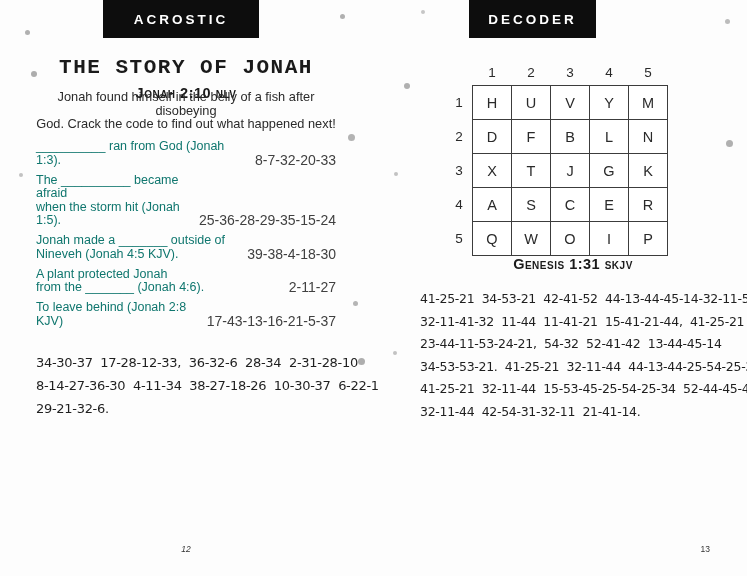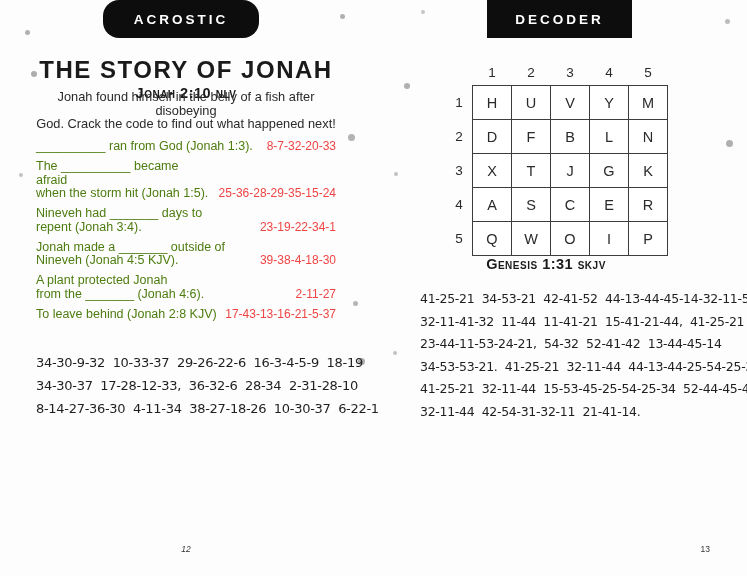--- a/index.html
+++ b/index.html
@@ -5,63 +5,63 @@
   html,body{margin:0;padding:0;background:#ffffff;}
   #spread{
     position:relative;width:747px;height:576px;background:#fdfdfd;
     font-family:"Liberation Sans",sans-serif;color:#222;overflow:hidden;
   }
   .header-box{
     position:absolute;top:0;height:38px;background:#0d0d0d;color:#fff;
     display:flex;align-items:center;justify-content:center;
     font-weight:bold;font-size:13.5px;letter-spacing:3px;
   }
-  #acrostic-box{left:103px;width:156px;border-radius:16px;}
-  #decoder-box{left:487px;width:145px;}
+  #acrostic-box{left:103px;width:156px;}
+  #decoder-box{left:469px;width:127px;}
 
   
   #left-content{position:absolute;left:36px;top:0;width:300px;}
   .page-title{
     position:absolute;top:56px;left:0;width:100%;text-align:center;
-    font-weight:bold;font-size:24px;letter-spacing:1.5px;color:#1a1a1a;
-    font-family:Liberation Sans, sans-serif;
+    font-weight:bold;font-size:21px;letter-spacing:1.5px;color:#1a1a1a;
+    font-family:Liberation Mono, monospace;
   }
   .ref{
     position:absolute;left:0;width:100%;text-align:center;
     font-variant:small-caps;font-weight:bold;font-size:14.5px;
     letter-spacing:.5px;color:#1a1a1a;
   }
   #left-ref{top:85px;}
   .intro{
     position:absolute;top:90px;left:0;width:100%;text-align:center;
     font-size:12.8px;line-height:13.5px;color:#2a2a2a;
   }
   #clues{position:absolute;top:140px;left:0;width:300px;}
   .clue{display:flex;justify-content:space-between;align-items:flex-end;margin-bottom:6.5px;}
-  .clue-text{font-size:12.5px;line-height:13.5px;color:#4d7c0f;}
-  .clue-code{font-size:12px;line-height:13.5px;white-space:pre;color:#ef4444;text-align:left;flex-shrink:0;padding-left:8px;}
+  .clue-text{font-size:12.5px;line-height:13.5px;color:#0f766e;}
+  .clue-code{font-size:14px;line-height:13.5px;white-space:pre;color:#404040;text-align:left;flex-shrink:0;padding-left:8px;}
   #answer-lines{position:absolute;top:351px;left:0;width:300px;}
   .answer-line{
     font-size:13px;line-height:23px;white-space:pre;color:#1f1f1f;
     font-family:"DejaVu Sans",sans-serif;letter-spacing:-0.3px;
   }
   .page-num{position:absolute;top:544px;font-size:8.5px;color:#333;}
   #page-num-left{left:36px;width:300px;text-align:center;font-style:italic;}
   #page-num-right{left:420px;width:290px;text-align:right;}
 
   
   #decoder-table{position:absolute;left:446px;top:60px;border-collapse:collapse;}
   #decoder-table th{font-weight:400;font-size:13.5px;color:#2a2a2a;height:25px;padding:0;}
   #decoder-table td{padding:0;text-align:center;vertical-align:middle;}
   td.grid-cell{
     width:38px;height:33px;border:1.5px solid #3c3c3c;
     font-size:14.5px;color:#2a2a2a;background:#fff;
   }
   td.row-label{width:26px;border:none;font-size:13.5px;color:#2a2a2a;}
-  #right-ref{left:401px;width:290px;top:256px;}
+  #right-ref{left:428px;width:290px;top:256px;}
   #code-lines{position:absolute;left:420px;top:288px;}
   .code-line{
     font-size:12.5px;line-height:22.5px;white-space:pre;color:#1f1f1f;
     font-family:"DejaVu Sans",sans-serif;letter-spacing:-0.3px;
   }
   .dot{position:absolute;border-radius:50%;}
 </style>
 </head>
 <body>
 
@@ -106,27 +106,20 @@
       </div>
       <div class="clue">
         <div class="clue-text">
           <div>The __________ became afraid</div>
           <div>when the storm hit (Jonah 1:5).</div>
         </div>
         <div class="clue-code">25-36-28-29-35-15-24</div>
       </div>
       <div class="clue">
         <div class="clue-text">
-          <div>Nineveh had _______ days to</div>
-          <div>repent (Jonah 3:4).</div>
-        </div>
-        <div class="clue-code">23-19-22-34-1</div>
-      </div>
-      <div class="clue">
-        <div class="clue-text">
           <div>Jonah made a _______ outside of</div>
           <div>Nineveh (Jonah 4:5 KJV).</div>
         </div>
         <div class="clue-code">39-38-4-18-30</div>
       </div>
       <div class="clue">
         <div class="clue-text">
           <div>A plant protected Jonah</div>
           <div>from the _______ (Jonah 4:6).</div>
         </div>
@@ -134,23 +127,23 @@
       </div>
       <div class="clue">
         <div class="clue-text">
           <div>To leave behind (Jonah 2:8 KJV)</div>
         </div>
         <div class="clue-code">17-43-13-16-21-5-37</div>
       </div>
     </div>
 
     <div id="answer-lines">
-      <div class="answer-line">34-30-9-32  10-33-37  29-26-22-6  16-3-4-5-9  18-19</div>
       <div class="answer-line">34-30-37  17-28-12-33,  36-32-6  28-34  2-31-28-10</div>
       <div class="answer-line">8-14-27-36-30  4-11-34  38-27-18-26  10-30-37  6-22-1</div>
+      <div class="answer-line">29-21-32-6.</div>
     </div>
   </div>
 
   <div class="page-num" id="page-num-left">12</div>
 
   <table id="decoder-table">
     <tbody>
         <tr>
       <th></th>
       <th>1</th>

